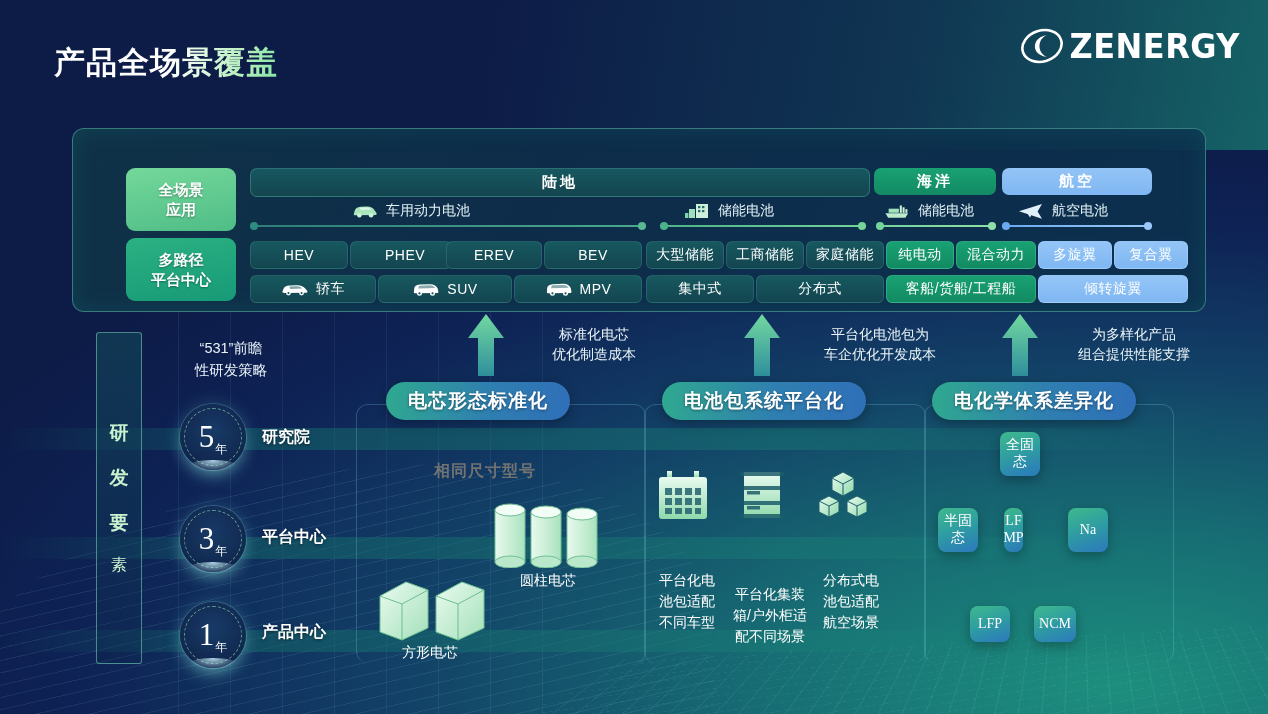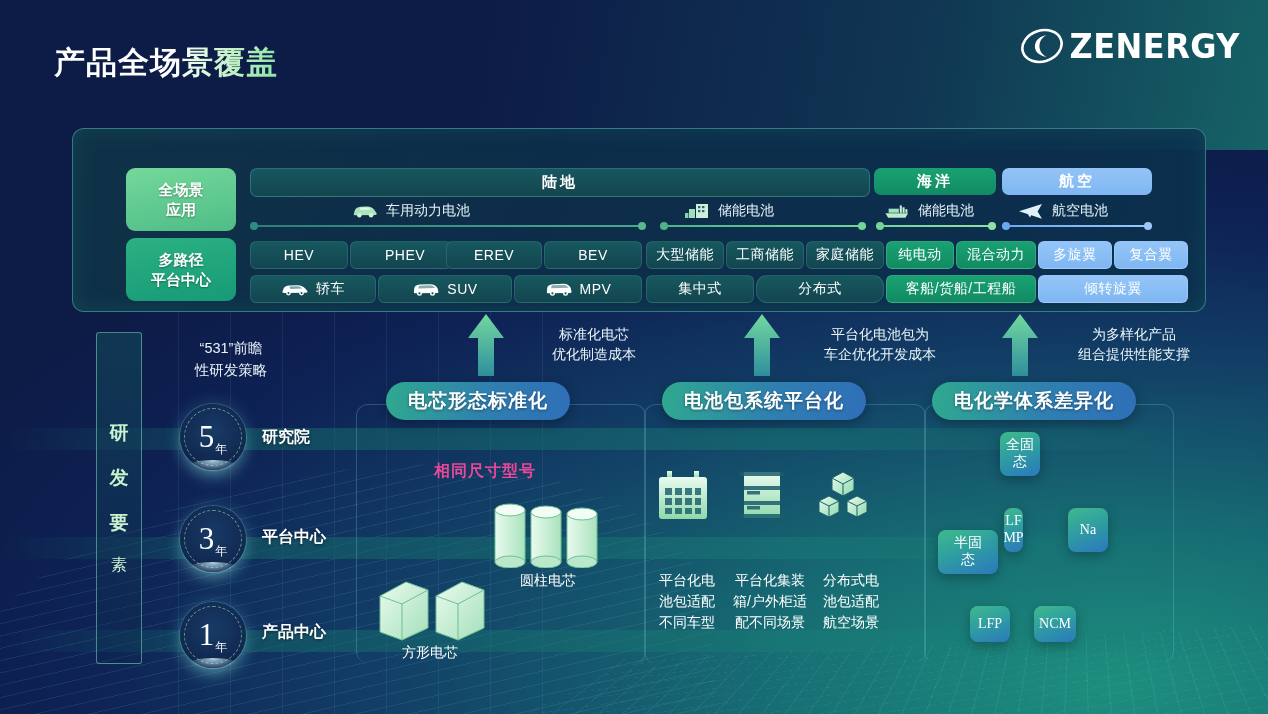--- a/index.html
+++ b/index.html
@@ -173,21 +173,21 @@
     box-shadow:0 3px 12px rgba(0,0,0,.3);
   }
   .pill.p1{left:386px;top:382px;}
   .pill.p2{left:662px;top:382px;}
   .pill.p3{left:932px;top:382px;}
 
   .arrow{position:absolute;width:40px;height:62px;}
   .note{position:absolute;color:#eaf4f8;font-size:14px;line-height:1.45;text-align:center;}
 
   .cap{position:absolute;color:#ffffff;font-size:14px;line-height:1.5;text-align:center;}
-  .heading-sm{position:absolute;color:#ec4899;font-size:16px;font-weight:bold;letter-spacing:1px;}
+  .heading-sm{position:absolute;color:#737373;font-size:16px;font-weight:bold;letter-spacing:1px;}
 
   .badge{
     position:absolute;border-radius:8px;
     display:flex;flex-direction:column;align-items:center;justify-content:center;
     color:#ffffff;font-size:14px;line-height:1.18;text-align:center;
     background:linear-gradient(160deg,#3fb98d 0%,#2f9fa0 45%,#2b78bd 100%);
     box-shadow:0 4px 12px rgba(0,0,0,.28);
     font-family:"Liberation Serif","DejaVu Serif",serif;
   }
 </style>
@@ -318,21 +318,21 @@
       <path d="M2 11.6 L2.3 7 C2.5 4.8 4.6 3.2 8.4 2.9 L19.6 2.5 C23.6 2.3 26 4.2 27.6 7 L28.3 10.4 C28.7 11.6 28 12.4 26.8 12.4 L3.8 12.6 C2.6 12.6 1.9 12.3 2 11.6 Z" fill="#ffffff"></path>
       <circle cx="8" cy="12.6" r="2.7" fill="#ffffff"></circle>
         <circle cx="22" cy="12.6" r="2.7" fill="#ffffff"></circle>
       <circle cx="8" cy="12.6" r="1.2" fill="#17575f"></circle>
         <circle cx="22" cy="12.6" r="1.2" fill="#17575f"></circle>
       <path d="M7.4 4 L19.2 3.6 C22.2 3.5 24.2 4.8 25.4 6.6 L6.4 7.1 Z" fill="#17575f" opacity=".5"></path>
     </svg>
     <span>MPV</span>
   </div>
   <div class="chip" style="left:646px;top:275px;width:106px;">集中式</div>
-  <div class="chip" style="left:756px;top:275px;width:126px;border-radius:11px;">分布式</div>
+  <div class="chip" style="left:756px;top:275px;width:126px;">分布式</div>
   <div class="chip green" style="left:886px;top:275px;width:148px;">客船/货船/工程船</div>
   <div class="chip blue" style="left:1038px;top:275px;width:148px;">倾转旋翼</div>
 
   <div class="rail">
     <span>研</span>
     <span>发</span>
     <span>要</span>
     <span>素</span>
   </div>
 
@@ -529,36 +529,36 @@
       <polyline points="30,31 40,36 50,31" fill="none"></polyline>
         <line x1="40" y1="36" x2="40" y2="47"></line>
     </g>
   </svg>
 
   <div class="cap" style="left:648px;top:570px;width:78px;">
     <div>平台化电</div>
     <div>池包适配</div>
     <div>不同车型</div>
   </div>
-  <div class="cap" style="left:726px;top:570px;width:88px;text-align:center;">
+  <div class="cap" style="left:726px;top:584px;width:88px;text-align:center;">
     <div>平台化集装</div>
     <div>箱/户外柜适</div>
     <div>配不同场景</div>
   </div>
   <div class="cap" style="left:812px;top:570px;width:78px;">
     <div>分布式电</div>
     <div>池包适配</div>
     <div>航空场景</div>
   </div>
 
   <div class="badge" style="left:1000px;top:432px;width:40px;height:44px;">
     <span>全固</span>
     <span>态</span>
   </div>
-  <div class="badge" style="left:938px;top:508px;width:60px;height:44px;margin-top:22px;">
+  <div class="badge" style="left:938px;top:508px;width:40px;height:44px;">
     <span>半固</span>
     <span>态</span>
   </div>
   <div class="badge" style="left:1004px;top:508px;width:19px;height:44px;">
     <span>LF</span>
     <span>MP</span>
   </div>
   <div class="badge" style="left:1068px;top:508px;width:40px;height:44px;">
     <span>Na</span>
   </div>

